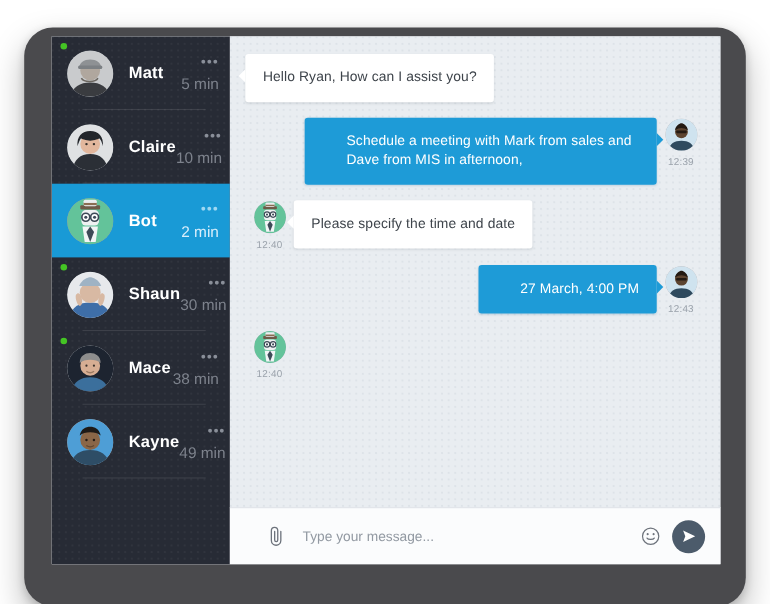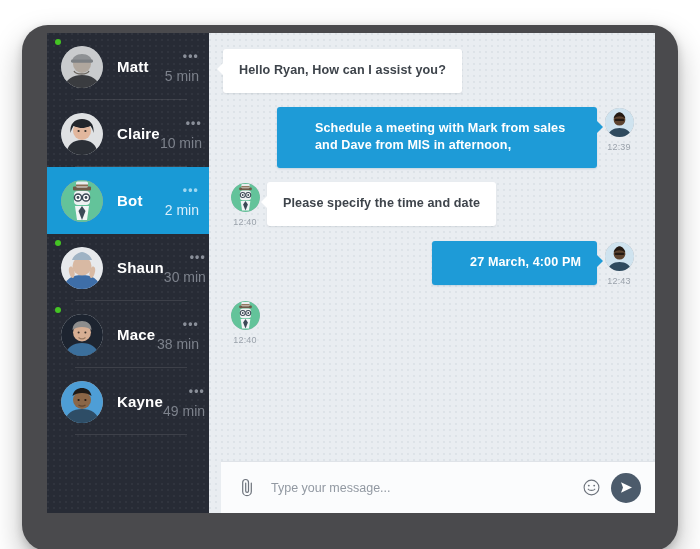--- a/index.html
+++ b/index.html
@@ -197,32 +197,31 @@
   .bubble.out::after {
     content: "";
     position: absolute;
     right: -6px;
     top: 14px;
     border-style: solid;
     border-width: 6px 0 6px 6px;
     border-color: transparent transparent transparent #1e9bd7;
   }
 
-  .bubble .line { display: block; font-weight: bold; }
+  .bubble .line { display: block; }
 
   
   #composer {
     flex: 0 0 52px;
     height: 52px;
     background: #fbfcfd;
     border-top: 1px solid #dfe3e8;
     display: flex;
     align-items: center;
-    padding: 0 14px 0 16px;
-    margin-left: 12px;
+    padding: 0 14px 0 32px;
   }
   #attach-btn {
     width: 20px;
     height: 24px;
     flex: 0 0 20px;
     display: flex;
     align-items: center;
     justify-content: center;
     cursor: pointer;
   }

